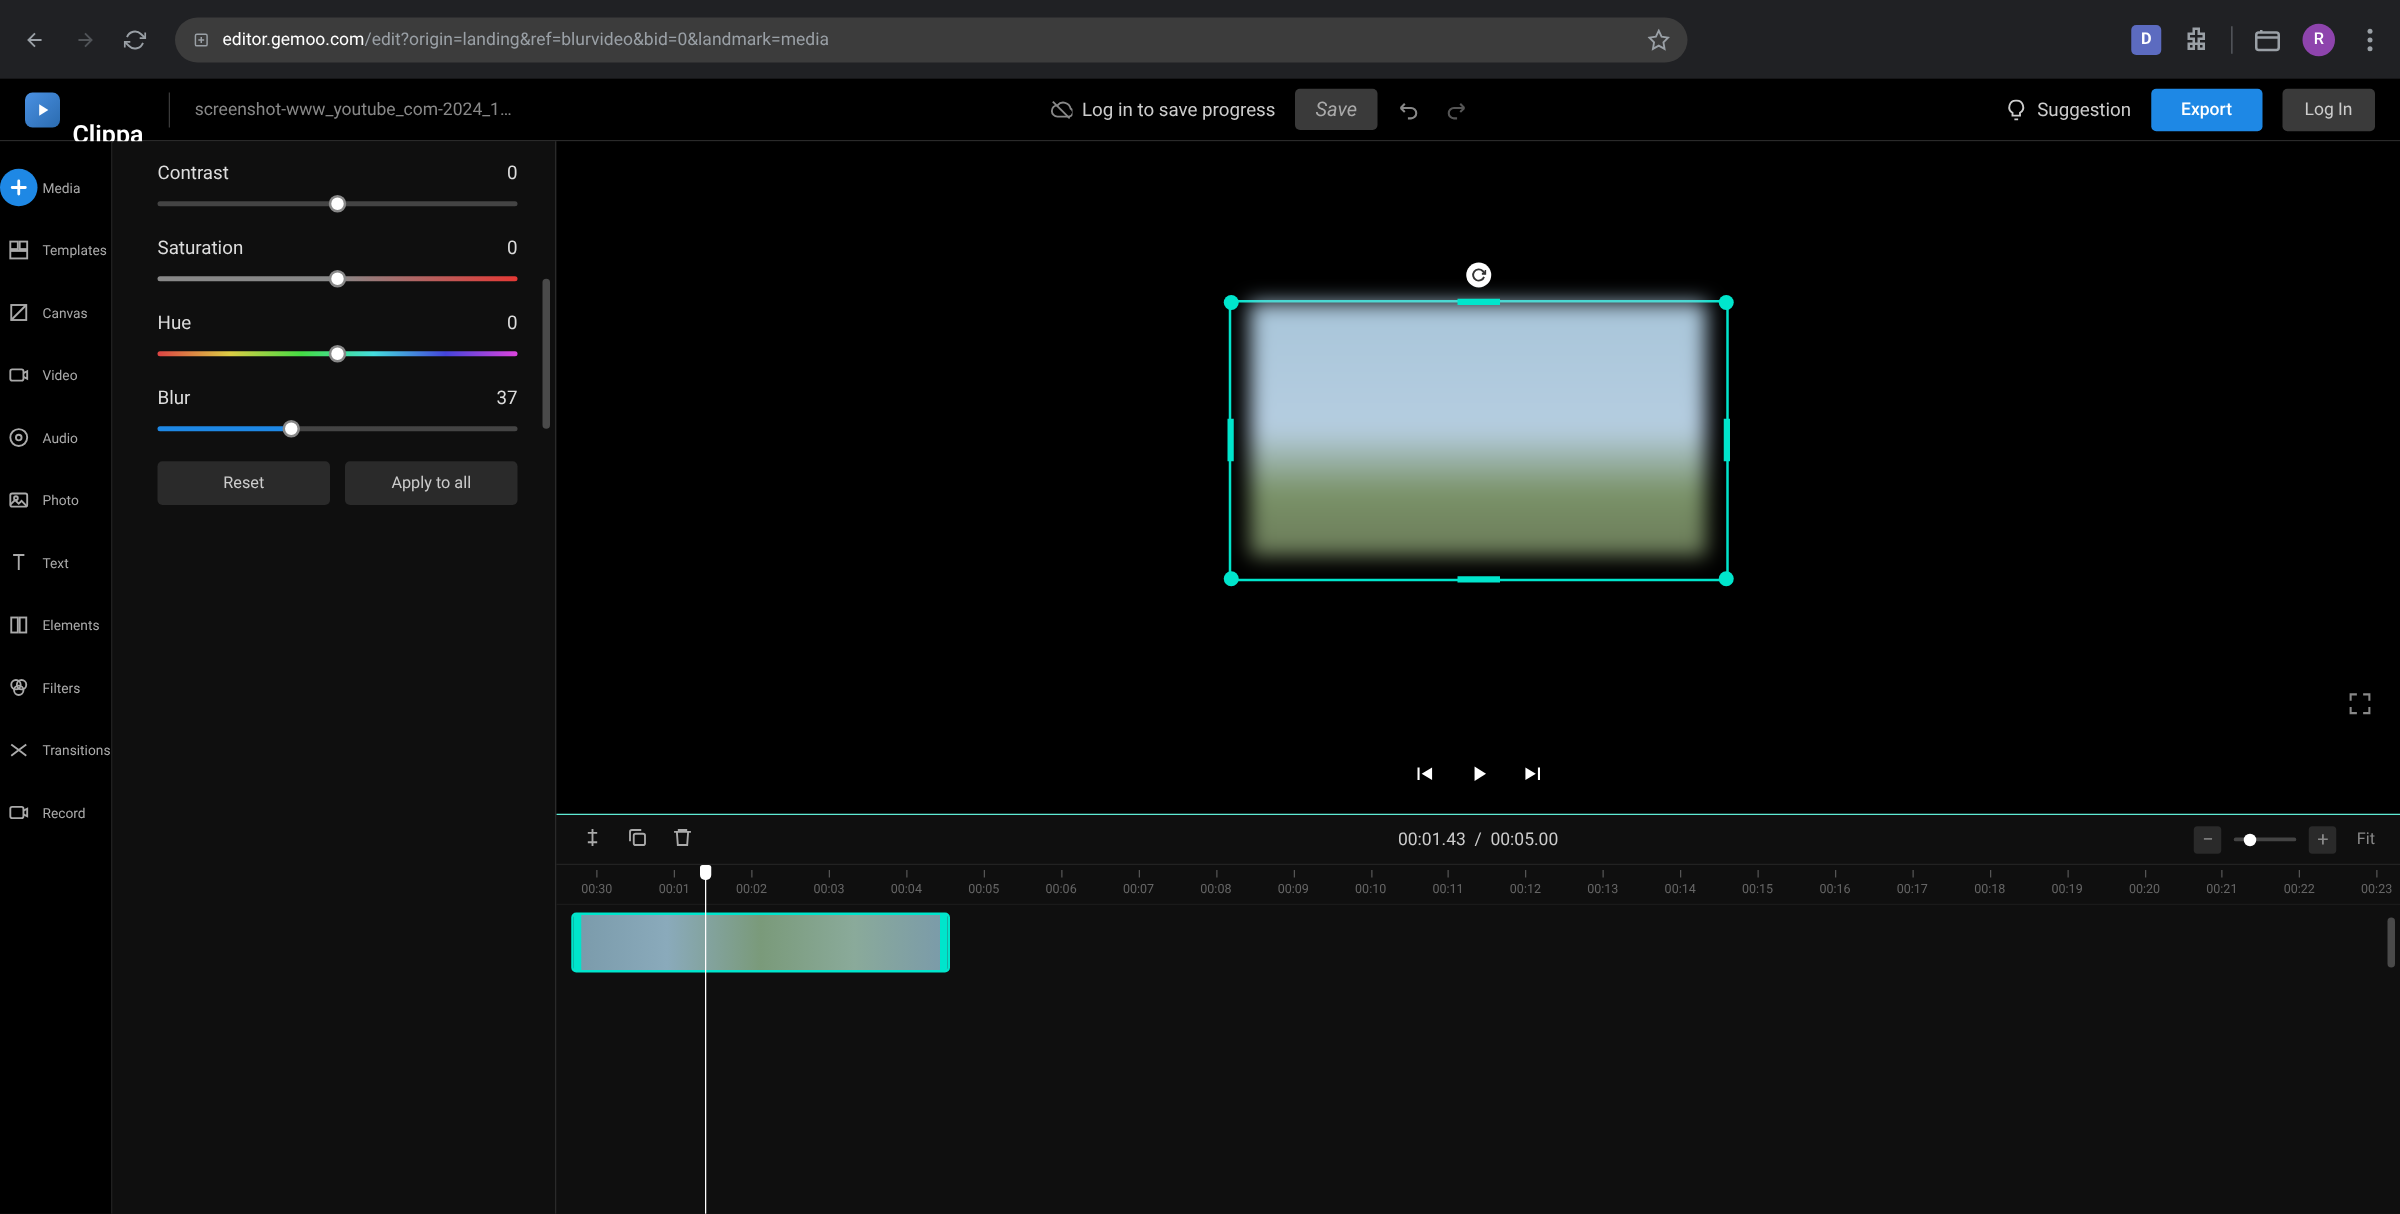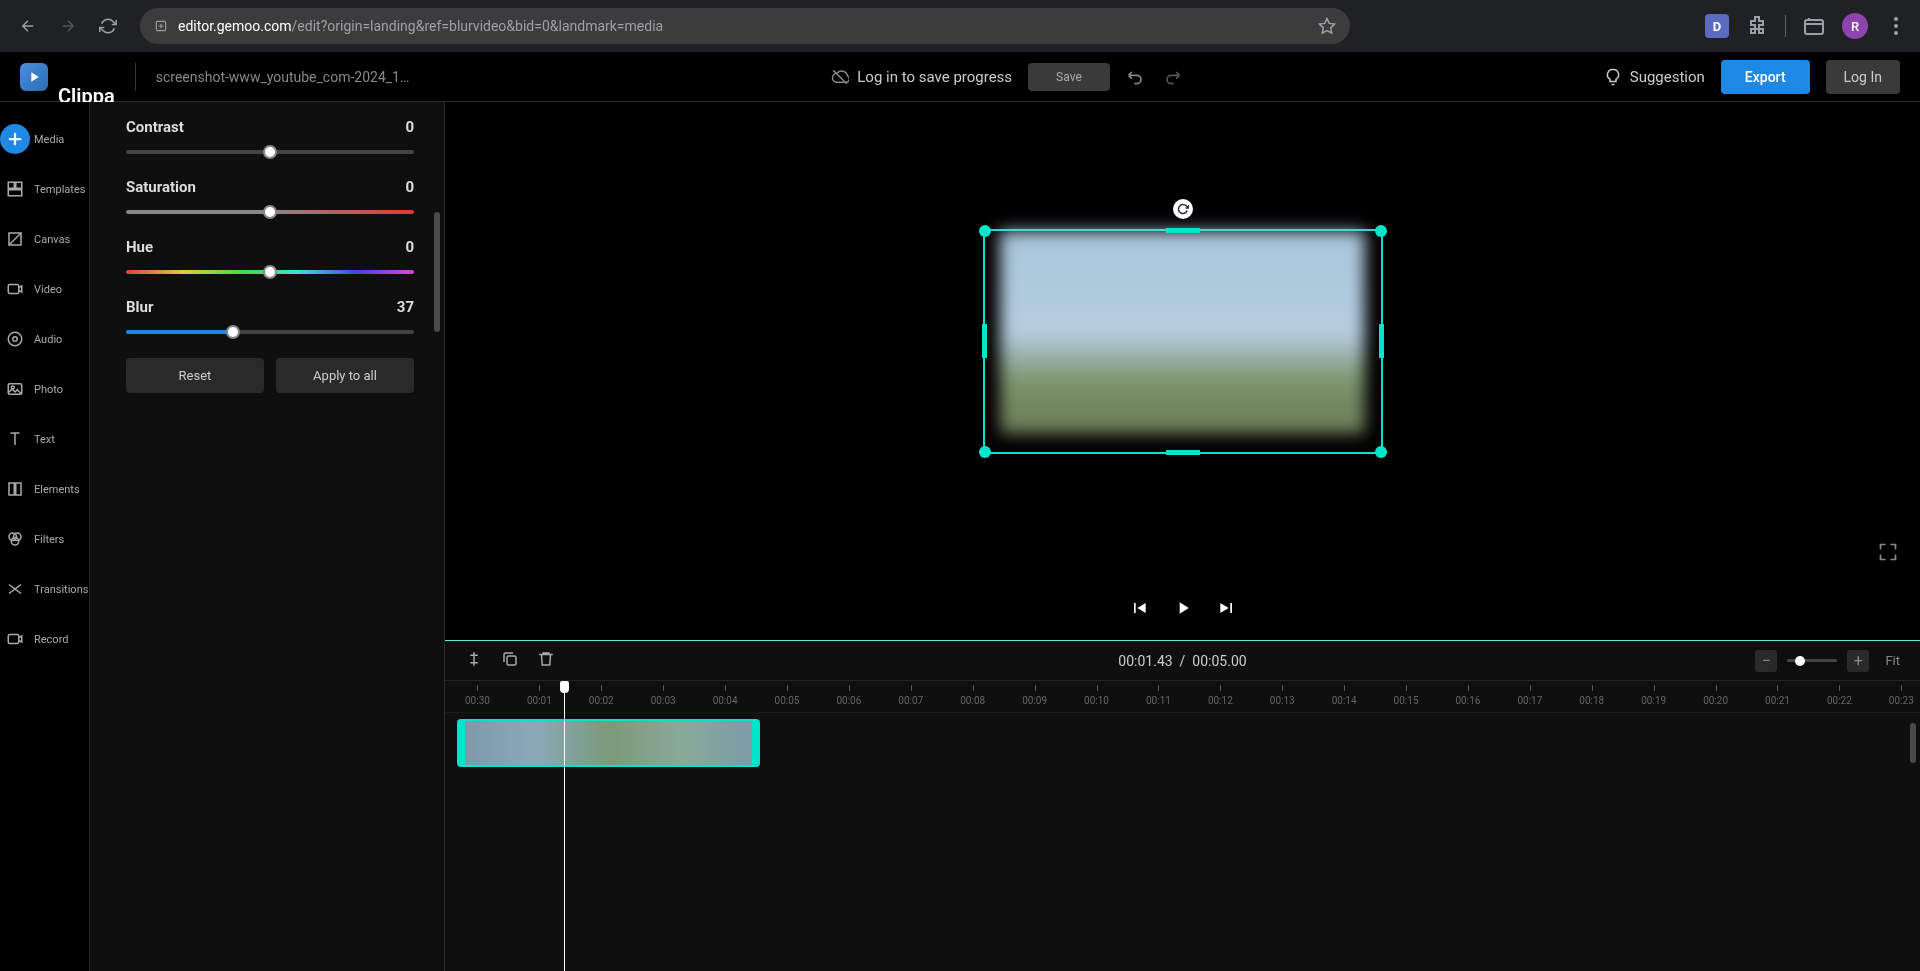--- a/index.html
+++ b/index.html
@@ -1,19 +1,19 @@
 <!DOCTYPE html>
 <html><head>
 <meta charset="utf-8">
 <style>
 * { margin: 0; padding: 0; box-sizing: border-box; font-family: -apple-system, BlinkMacSystemFont, "Segoe UI", Roboto, sans-serif; }
 body { background: #1a1a1a; color: #fff; width: 1920px; height: 971px; overflow: hidden; }
 
 
-.browser-bar { height: 52px; background: #202124; display: flex; align-items: center; padding: 0 12px; gap: 8px; }
+.browser-bar { height: 63px; background: #202124; display: flex; align-items: center; padding: 0 12px; gap: 8px; }
 .nav-btn { width: 32px; height: 32px; display: flex; align-items: center; justify-content: center; color: #9aa0a6; cursor: pointer; border-radius: 50%; }
 .nav-btn svg { width: 18px; height: 18px; }
 .url-bar { flex: 1; height: 36px; background: #3c3c3c; border-radius: 18px; display: flex; align-items: center; padding: 0 14px; gap: 10px; color: #e8eaed; font-size: 14px; margin: 0 8px; max-width: 1210px; }
 .url-text { flex: 1; white-space: nowrap; overflow: hidden; }
 .url-text .domain { color: #fff; }
 .url-text .path { color: #9aa0a6; }
 .star-icon { color: #9aa0a6; }
 .ext-group { display: flex; align-items: center; gap: 16px; margin-left: auto; }
 .ext-icon { width: 24px; height: 24px; display: flex; align-items: center; justify-content: center; color: #9aa0a6; }
 .avatar { width: 26px; height: 26px; border-radius: 50%; background: #8e44ad; display: flex; align-items: center; justify-content: center; font-size: 13px; font-weight: 500; }
@@ -21,38 +21,38 @@
 
 
 .app-header { height: 50px; background: #000; display: flex; align-items: center; padding: 0 20px; gap: 20px; border-bottom: 1px solid #2a2a2a; }
 .logo { display: flex; align-items: center; gap: 10px; }
 .logo-icon { width: 28px; height: 28px; border-radius: 6px; background: linear-gradient(135deg, #4a90e2, #2b6cb0); display: flex; align-items: center; justify-content: center; }
 .logo-text { font-size: 20px; font-weight: 600; margin-top: 39px; }
 .header-divider { width: 1px; height: 28px; background: #3a3a3a; }
 .project-name { color: #888; font-size: 14px; }
 .header-center { margin-left: auto; display: flex; align-items: center; gap: 16px; }
 .login-prompt { display: flex; align-items: center; gap: 8px; color: #ccc; font-size: 15px; }
-.save-btn { background: #3a3a3a; color: #aaa; border: none; padding: 7px 28px; border-radius: 4px; font-size: 12px; cursor: pointer; }
+.save-btn { background: #3a3a3a; color: #aaa; border: none; padding: 7px 16px; border-radius: 4px; font-size: 16px; cursor: pointer; font-style: italic; }
 .undo-redo { display: flex; gap: 16px; color: #888; }
 .header-right { margin-left: auto; display: flex; align-items: center; gap: 16px; }
 .suggestion { display: flex; align-items: center; gap: 8px; color: #ccc; font-size: 15px; }
 .export-btn { background: #1e88e5; color: #ffffff; border: none; padding: 9px 24px; border-radius: 4px; font-size: 14px; font-weight: 500; cursor: pointer; }
 .login-btn { background: #3a3a3a; color: #ccc; border: none; padding: 9px 18px; border-radius: 4px; font-size: 14px; cursor: pointer; }
 
 
 .main { display: flex; height: calc(971px - 48px - 50px); }
 .sidebar { width: 90px; background: #000; display: flex; flex-direction: column; padding-top: 12px; border-right: 1px solid #2a2a2a; }
 .sidebar-item { display: flex; flex-direction: row; align-items: center; gap: 4px; padding: 10px 0; color: #aaa; font-size: 11px; cursor: pointer; }
 .sidebar-item.active .si-icon { background: #1e88e5; }
 .si-icon { width: 30px; height: 30px; border-radius: 50%; display: flex; align-items: center; justify-content: center; }
 .si-icon svg { width: 18px; height: 18px; }
 
 
 .props-panel { width: 355px; background: #0f0f0f; border-right: 1px solid #2a2a2a; padding: 16px 30px 16px 36px; overflow-y: auto; position: relative; }
-.prop-group { margin-bottom: 24px; font-weight: bold; }
+.prop-group { margin-bottom: 24px; }
 .prop-header { display: flex; justify-content: space-between; color: #ddd; font-size: 15px; margin-bottom: 14px; }
 .slider-track { height: 4px; background: #444; border-radius: 2px; position: relative; }
 .slider-track.contrast-track { background: #444; }
 .slider-track.saturation-track { background: linear-gradient(90deg, #888 0%, #888 50%, #e53935 100%); }
 .slider-track.hue-track { background: linear-gradient(90deg, #dd4444, #ddcc44, #44dd44, #44dddd, #4444dd, #dd44dd); }
 .slider-track.blur-track { background: linear-gradient(90deg, #1e88e5 0%, #1e88e5 37%, #444 37%, #444 100%); }
 .slider-thumb { position: absolute; top: 50%; transform: translate(-50%, -50%); width: 14px; height: 14px; border-radius: 50%; background: #fff; border: 2px solid #888; }
 .panel-buttons { display: flex; gap: 12px; margin-top: 22px; }
 .panel-btn { flex: 1; background: #2a2a2a; color: #ccc; border: none; padding: 10px; border-radius: 4px; font-size: 13px; cursor: pointer; }
 .props-scrollbar { position: absolute; right: 4px; top: 110px; width: 6px; height: 120px; background: #4a4a4a; border-radius: 3px; }

